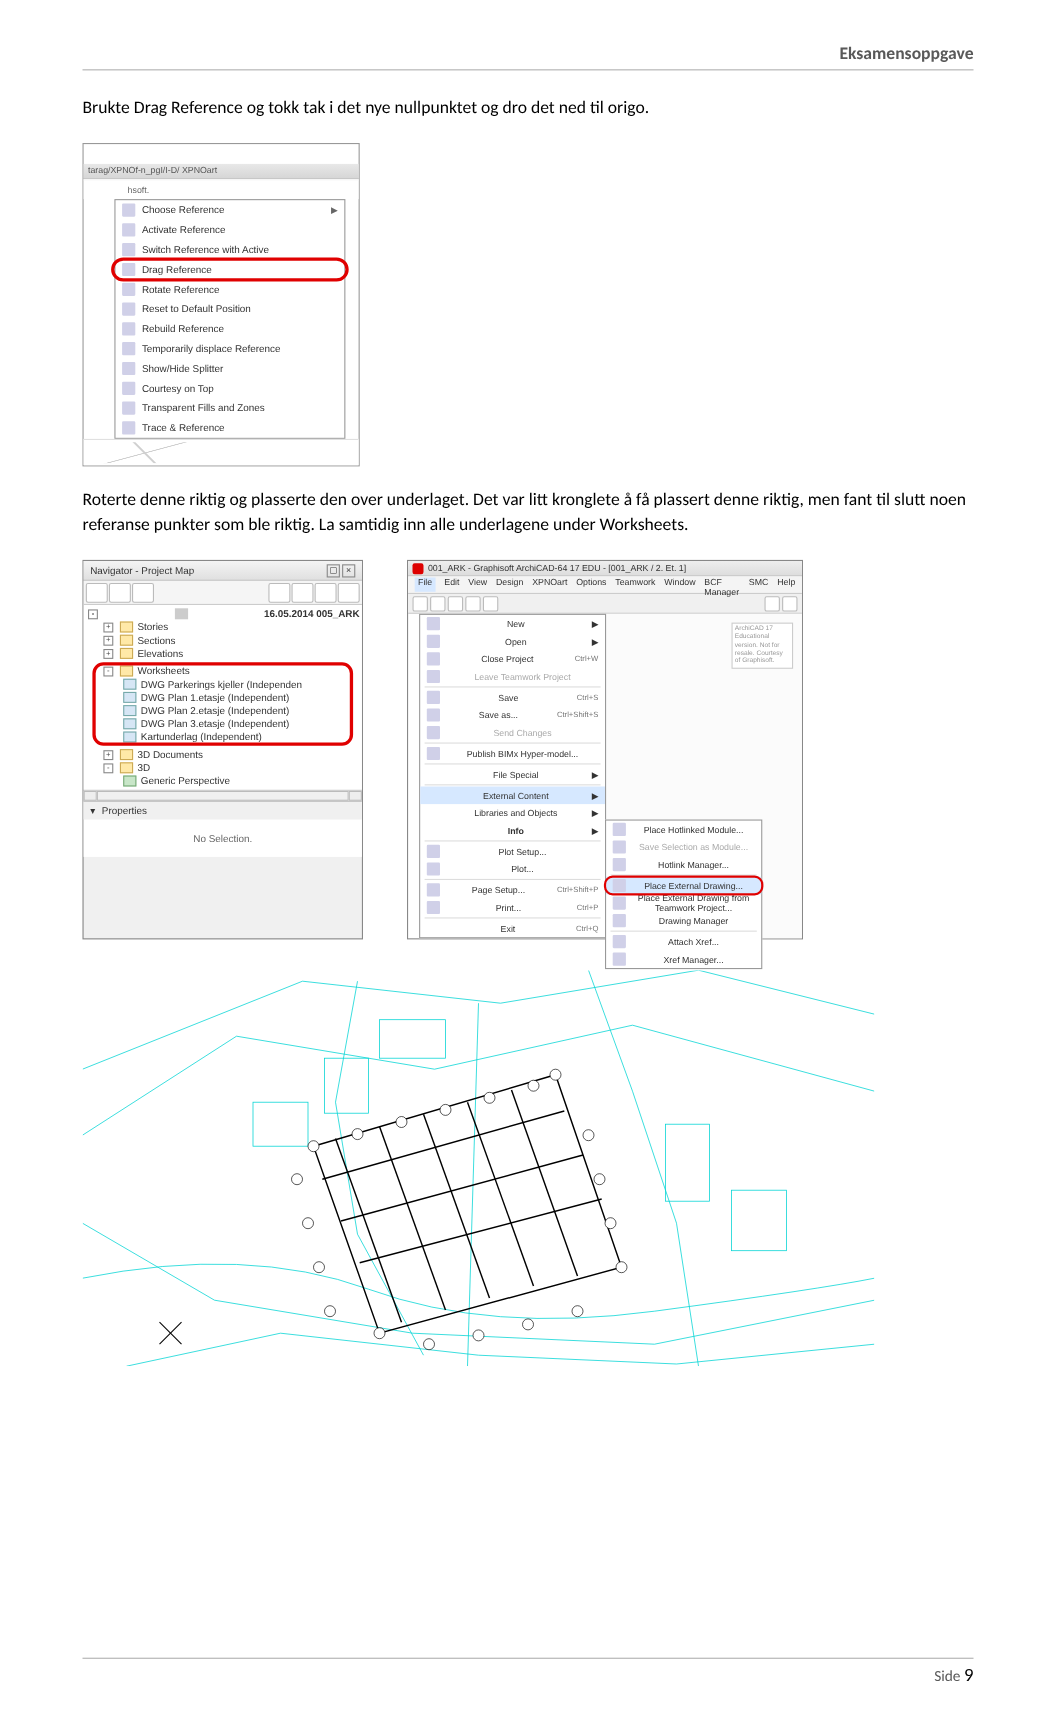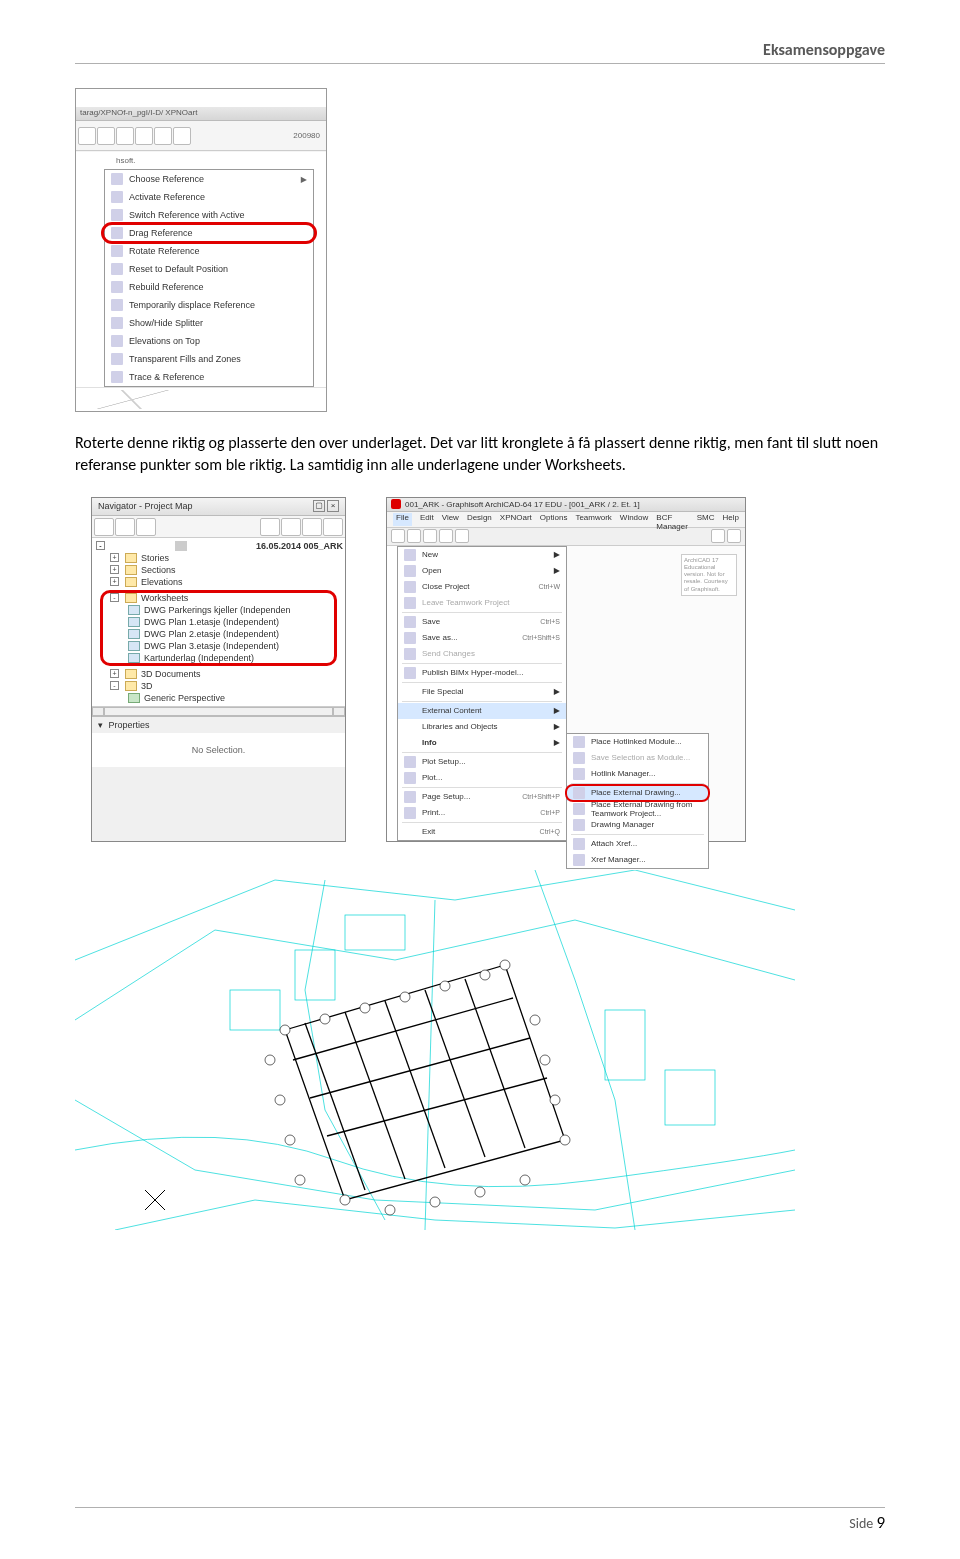--- a/index.html
+++ b/index.html
@@ -130,21 +130,20 @@
     margin-bottom: 28px;
   }
   
   .nav-shot {
     width: 255px;
     border: 1px solid #888;
     background: #f0f0f0;
     font-family: "Segoe UI", Tahoma, sans-serif;
     font-size: 9px;
     color: #333;
-    margin-left: 16px;
   }
   .nav-title {
     height: 18px;
     background: linear-gradient(#f4f4f4,#e0e0e0);
     padding: 2px 6px;
     display: flex;
     align-items: center;
     justify-content: space-between;
     border-bottom: 1px solid #bbb;
   }
@@ -252,20 +251,21 @@
     background: #fff;
   }
   .menu-body { display: flex; }
   .menu-drop-item {
     display: flex;
     align-items: center;
     padding: 2px 6px;
     font-size: 8px;
     height: 16px;
     gap: 6px;
+    text-align: center;
   }
   .menu-drop-item .lbl { flex: 1; }
   .menu-drop-item .sc { color: #777; font-size: 7px; }
   .menu-drop-item.dim { color: #aaa; }
   .menu-sep { height: 0; border-top: 1px solid #ddd; margin: 1px 4px; }
   .submenu {
     position: absolute;
     left: 168px;
     top: 186px;
     width: 143px;
@@ -327,34 +327,25 @@
   }
   .footer .pg { color: #595959; }
   .footer .num { font-size: 17px; color: #000; }
 </style>
 </head>
 <body>
 
 <div class="page">
   <div class="header">Eksamensoppgave</div>
 
+  <p class="para">Brukte Drag Reference og tokk tak i det nye nullpunktet og dro det ned til origo.</p>
 
   <div class="img-block">
     <div class="ctx-shot">
       <div class="ctx-titlebar">tarag/XPNOf-n_pgI/I-D/ XPNOart</div>
-      <div class="ctx-toolbar">
-        <span class="tb-btn"></span>
-        <span class="tb-btn"></span>
-        <span class="tb-btn"></span>
-        <span class="tb-btn"></span>
-        <span class="tb-btn"></span>
-        <span class="tb-btn"></span>
-        <span style="flex:1"></span>
-        <span style="font-size:8px;color:#666;padding-right:4px;">200980</span>
-      </div>
       <div class="ctx-row">
           <span class="ctx-small">hsoft.</span>
         </div>
       <div class="ctx-menu">
         <div class="ctx-item">
             <span class="ctx-icon"></span>
             <span>Choose Reference</span>
             <span class="ctx-arrow">▶</span>
           </div>
         <div class="ctx-item">
@@ -385,21 +376,21 @@
         <div class="ctx-item">
             <span class="ctx-icon"></span>
             <span>Temporarily displace Reference</span>
           </div>
         <div class="ctx-item">
             <span class="ctx-icon"></span>
             <span>Show/Hide Splitter</span>
           </div>
         <div class="ctx-item">
             <span class="ctx-icon"></span>
-            <span>Elevations on Top</span>
+            <span>Courtesy on Top</span>
           </div>
         <div class="ctx-item">
             <span class="ctx-icon"></span>
             <span>Transparent Fills and Zones</span>
           </div>
         <div class="ctx-item">
             <span class="ctx-icon"></span>
             <span>Trace &amp; Reference</span>
           </div>
       </div>

